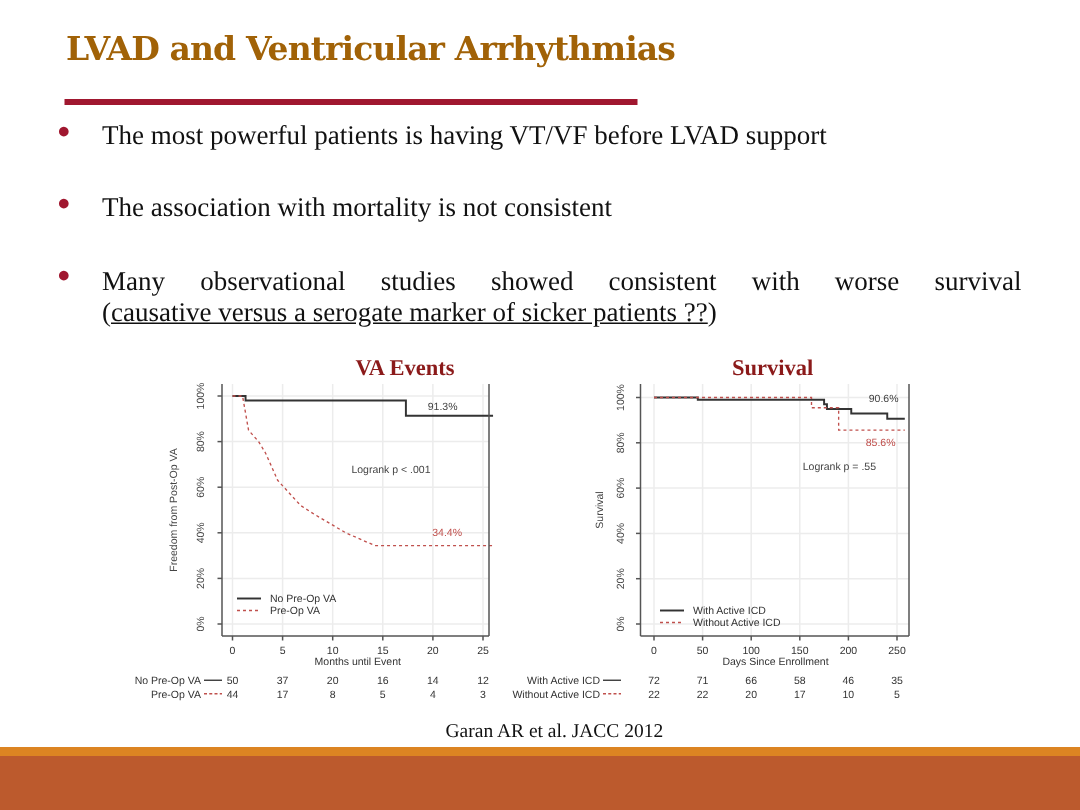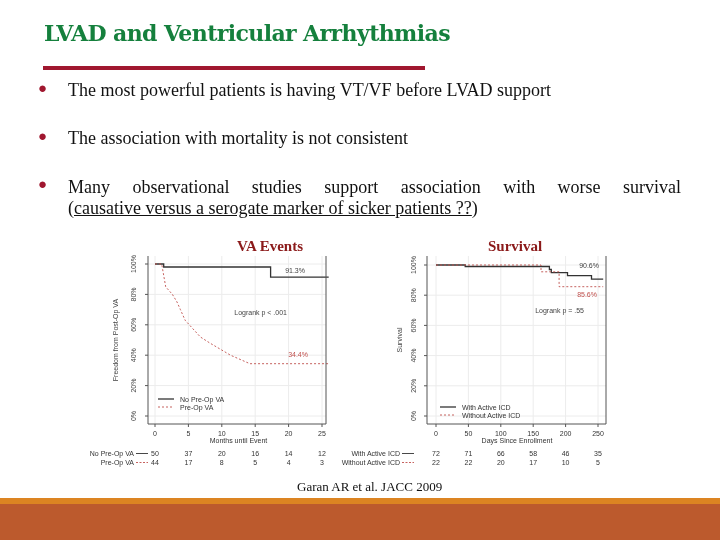--- a/index.html
+++ b/index.html
@@ -1,17 +1,17 @@
 <!DOCTYPE html>
 <html><head>
 <meta charset="utf-8">
 <style>
   html, body { margin:0; padding:0; }
   body { width:720px; height:540px; position:relative; background:#ffffff; overflow:hidden; font-family:"Liberation Serif", serif; }
-  .title { position:absolute; left:44px; top:20px; font-family:"DejaVu Serif", serif; font-weight:bold; font-size:22px; color:#15803d; letter-spacing:-0.6px; }
+  .title { position:absolute; left:44px; top:20px; font-family:"DejaVu Serif", serif; font-weight:bold; font-size:22px; color:#a16207; letter-spacing:-0.6px; }
   .title-rule { position:absolute; left:43px; top:66px; width:382px; height:4px; background:#a0172f; }
   .bullet { position:absolute; left:38px; font-size:18px; color:#111; }
   .bullet .dot { position:absolute; left:0; top:0; color:#a0172f; font-size:15px; }
   .bullet .txt { position:absolute; left:30px; top:0; white-space:nowrap; }
   .b3 .txt { width:613px; white-space:normal; text-align:justify; text-align-last:justify; line-height:22px; }
   .b3 .line2 { position:absolute; left:30px; top:22px; white-space:nowrap; }
   .b3 .line2 u { text-decoration:underline; }
   .chart-title { position:absolute; font-size:15px; color:#8b1a1a; font-weight:bold; font-family:"Liberation Serif", serif; }
   svg text { font-family:"Liberation Sans", sans-serif; }
   .citation { position:absolute; left:297px; top:479px; font-size:13px; color:#111; }
@@ -27,21 +27,21 @@
 <div class="bullet b1" style="top:80px;">
   <span class="dot">●</span>
   <span class="txt">The most powerful patients is having VT/VF before LVAD support</span>
 </div>
 <div class="bullet b2" style="top:128px;">
   <span class="dot">●</span>
   <span class="txt">The association with mortality is not consistent</span>
 </div>
 <div class="bullet b3" style="top:176px;">
   <span class="dot">●</span>
-  <span class="txt">Many observational studies support association with worse survival</span>
+  <span class="txt">Many observational studies showed consistent with worse survival</span>
   <span class="line2"><span>(</span><u>causative versus a serogate marker of sicker patients ??</u><span>)</span></span>
 </div>
 
 <div class="chart-title" style="left:201px; top:238px;margin-left:36px;">VA Events</div>
 <div class="chart-title" style="left:488px; top:238px;">Survival</div>
 
 <svg style="position:absolute; left:0; top:0;" width="720" height="540" viewBox="0 0 720 540">
   <g id="c0-grid">
       <line x1="155" x2="155" y1="256" y2="424" stroke="#ececec" stroke-width="1"></line>
       <line x1="188.4" x2="188.4" y1="256" y2="424" stroke="#ececec" stroke-width="1"></line>
@@ -181,15 +181,15 @@
       <line x1="402" x2="414" y1="462.5" y2="462.5" stroke="#c0504d" stroke-width="0.9" stroke-dasharray="2,1.5"></line>
       <text x="436" y="465" font-size="7" fill="#333" text-anchor="middle">22</text>
       <text x="468.4" y="465" font-size="7" fill="#333" text-anchor="middle">22</text>
       <text x="500.8" y="465" font-size="7" fill="#333" text-anchor="middle">20</text>
       <text x="533.2" y="465" font-size="7" fill="#333" text-anchor="middle">17</text>
       <text x="565.6" y="465" font-size="7" fill="#333" text-anchor="middle">10</text>
       <text x="598" y="465" font-size="7" fill="#333" text-anchor="middle">5</text>
     </g>
 </svg>
 
-<div class="citation">Garan AR et al. JACC 2009</div>
+<div class="citation">Garan AR et al. JACC 2012</div>
 <div class="footer-orange"></div>
 <div class="footer-rust"></div>
 
 </body></html>

